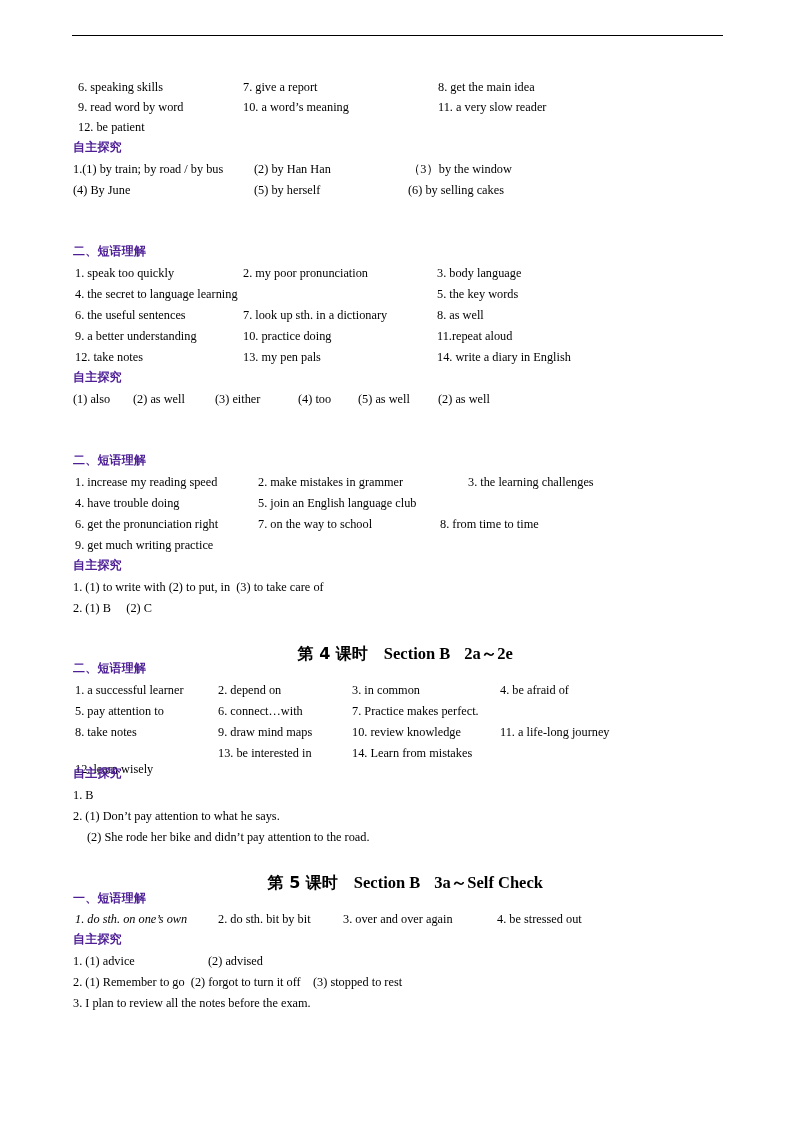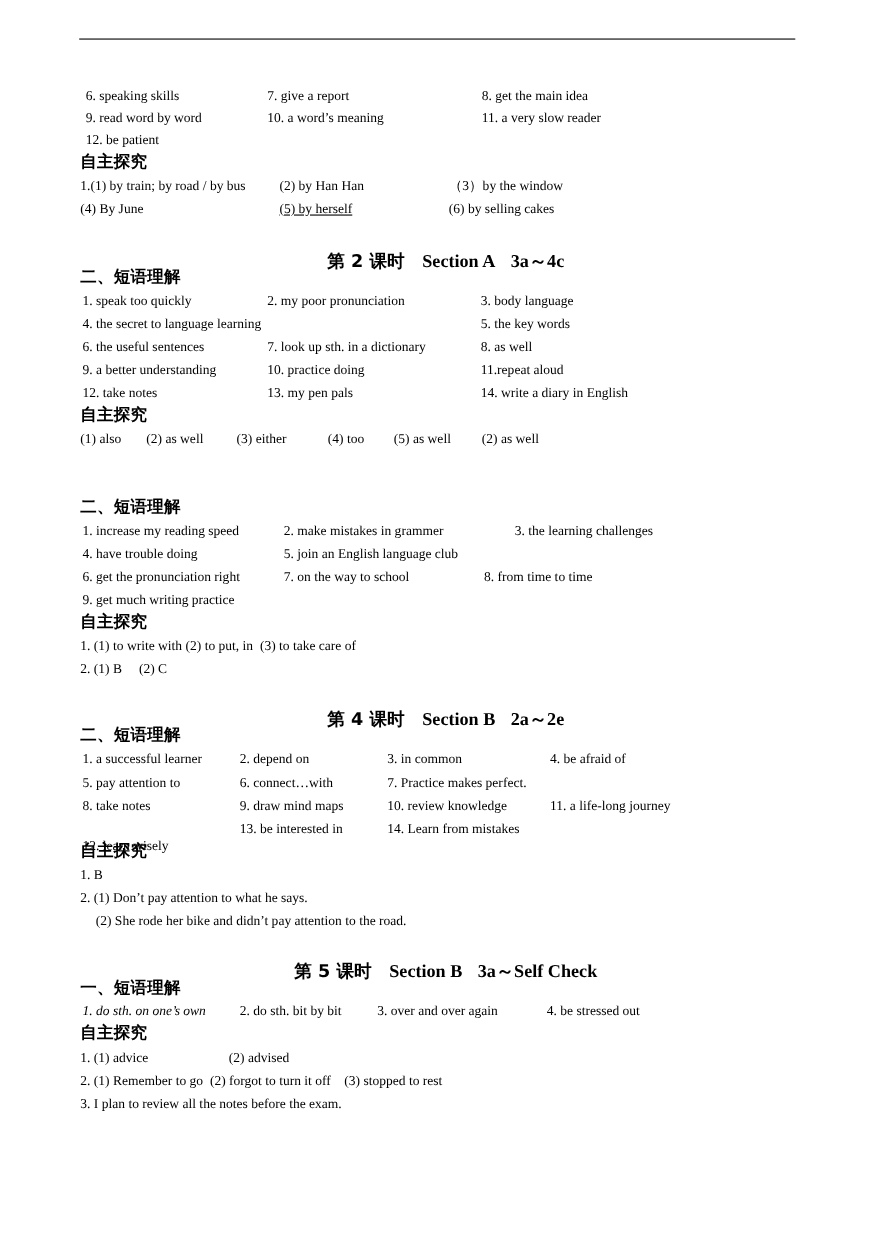--- a/index.html
+++ b/index.html
@@ -35,26 +35,26 @@
     position: absolute;
     white-space: pre;
     font-family: "Liberation Serif", "DejaVu Serif", serif;
     font-size: 12.3px;
     line-height: 1;
     color: #000;
   }
   .cn-head {
     position: absolute;
     white-space: pre;
-    font-family: Liberation Mono, monospace;
-    font-size: 15px;
+    font-family: Liberation Sans, sans-serif;
+    font-size: 12px;
     font-weight: bold;
     letter-spacing: 0.2px;
     line-height: 1;
-    color: #000000;
+    color: #4c1d95;
   }
   .lesson-title {
     position: absolute;
     white-space: pre;
     left: 0;
     width: 794px;
     text-align: center;
     font-family: "Liberation Serif", "DejaVu Serif", serif;
     font-size: 16.5px;
     font-weight: bold;
@@ -86,26 +86,23 @@
 
   <div class="t" style="left:78px; top:121px;">12. be patient</div>
 
   <div class="cn-head" style="left:73px; top:141px;">自主探究</div>
 
   <div class="t" style="left:73px; top:163px;">1.(1) by train; by road / by bus</div>
   <div class="t" style="left:254px; top:163px;">(2) by Han Han</div>
   <div class="t" style="left:408px; top:163px;">（3）by the window</div>
 
   <div class="t" style="left:73px; top:184px;">(4) By June</div>
-  <div class="t" style="left:254px; top:184px;text-decoration:underline;">(5) by herself</div>
+  <div class="t" style="left:254px; top:184px;">(5) by herself</div>
   <div class="t" style="left:408px; top:184px;">(6) by selling cakes</div>
 
-  <div class="lesson-title" style="top:213px;">
-    <span class="cjk">第 2 课时</span><span class="gap"></span><span>Section A</span><span class="gap2"></span><span>3a～4c</span>
-  </div>
 
   <div class="cn-head" style="left:73px; top:245px;">二、短语理解</div>
 
   <div class="t" style="left:75px; top:267px;">1. speak too quickly</div>
   <div class="t" style="left:243px; top:267px;">2. my poor pronunciation</div>
   <div class="t" style="left:437px; top:267px;">3. body language</div>
 
   <div class="t" style="left:75px; top:288px;">4. the secret to language learning</div>
   <div class="t" style="left:437px; top:288px;">5. the key words</div>
 

